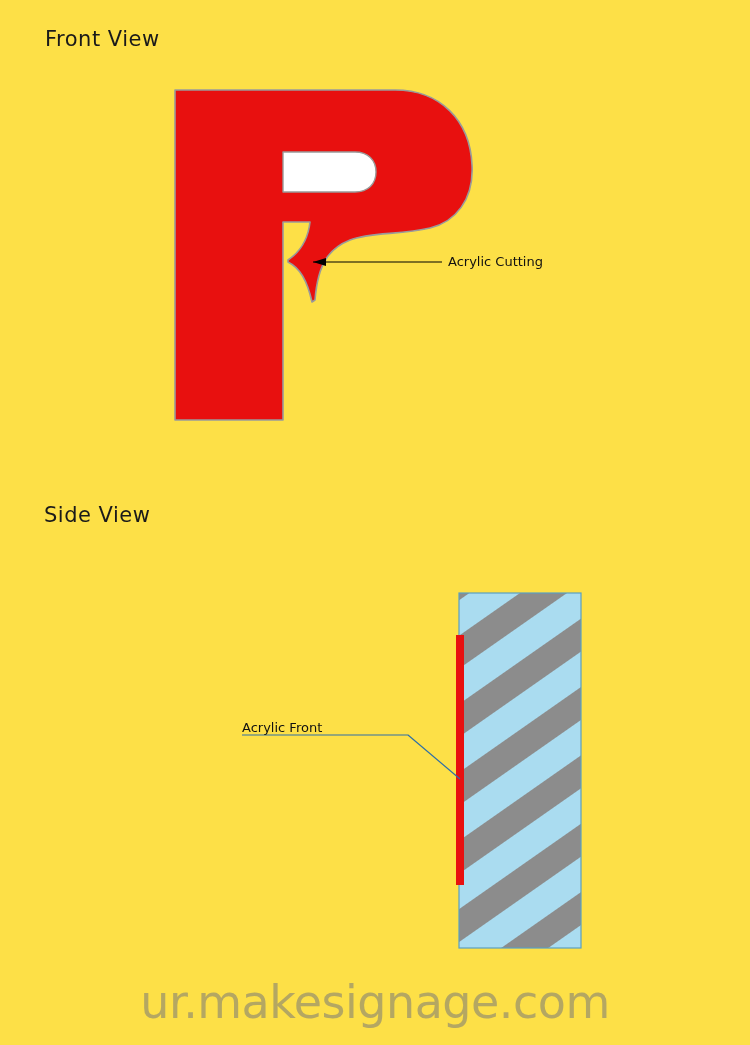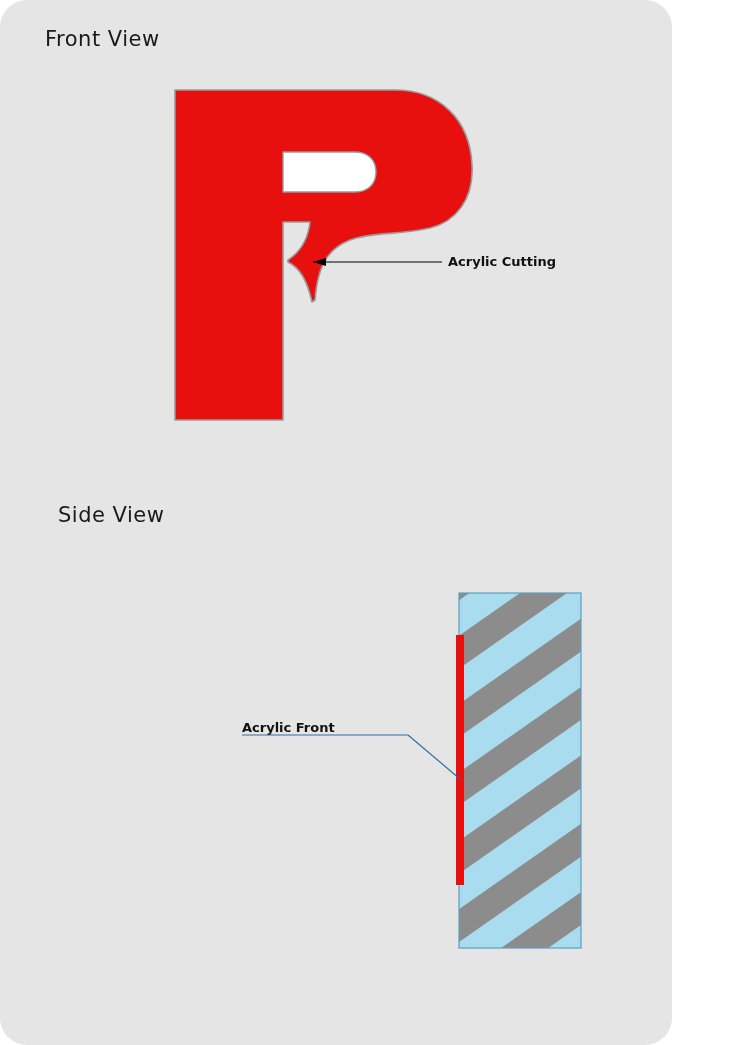--- a/index.html
+++ b/index.html
@@ -10,43 +10,41 @@
   body {
     width: 750px;
     height: 1045px;
     position: relative;
     font-family: "DejaVu Sans", sans-serif;
     overflow: hidden;
   }
   .page {
     position: absolute;
     left: 0; top: 0;
-    width: 672px;
+    width: 750px;
     height: 1045px;
-    background: #e5e5e5;
-    border-radius: 27px;
+    background: #fde047;
   }
   .label-heading {
     position: absolute;
     font-family: "DejaVu Sans", sans-serif;
     font-size: 21px;
     color: #1a1a1a;
     letter-spacing: 0.5px;
     white-space: nowrap;
   }
   #front-view-heading { left: 45px; top: 27px; }
-  #side-view-heading  { left: 58px; top: 503px; text-align: right; }
+  #side-view-heading  { left: 44px; top: 503px; text-align: right; }
 
   .callout-text {
     position: absolute;
     font-family: "DejaVu Sans", sans-serif;
     font-size: 13px;
     color: #111111;
     white-space: nowrap;
-    font-weight: bold;
   }
   #acrylic-cutting-label { left: 448px; top: 254px; }
   #acrylic-return-label  { left: 242px; top: 720px; }
 
   .svg-layer {
     position: absolute;
     left: 0; top: 0;
     width: 750px;
     height: 1045px;
   }
@@ -123,14 +121,15 @@
     <g>
       <polyline points="242,735 408,735 460,779" fill="none" stroke="#2e6fa7" stroke-width="1.2" stroke-linejoin="round"></polyline>
     </g>
 
   </svg>
 
   <div class="callout-text" id="acrylic-cutting-label">Acrylic Cutting</div>
 
   <div class="callout-text" id="acrylic-return-label">Acrylic Front</div>
 
+  <div class="watermark">ur.makesignage.com</div>
 
 </div>
 
 </body></html>

